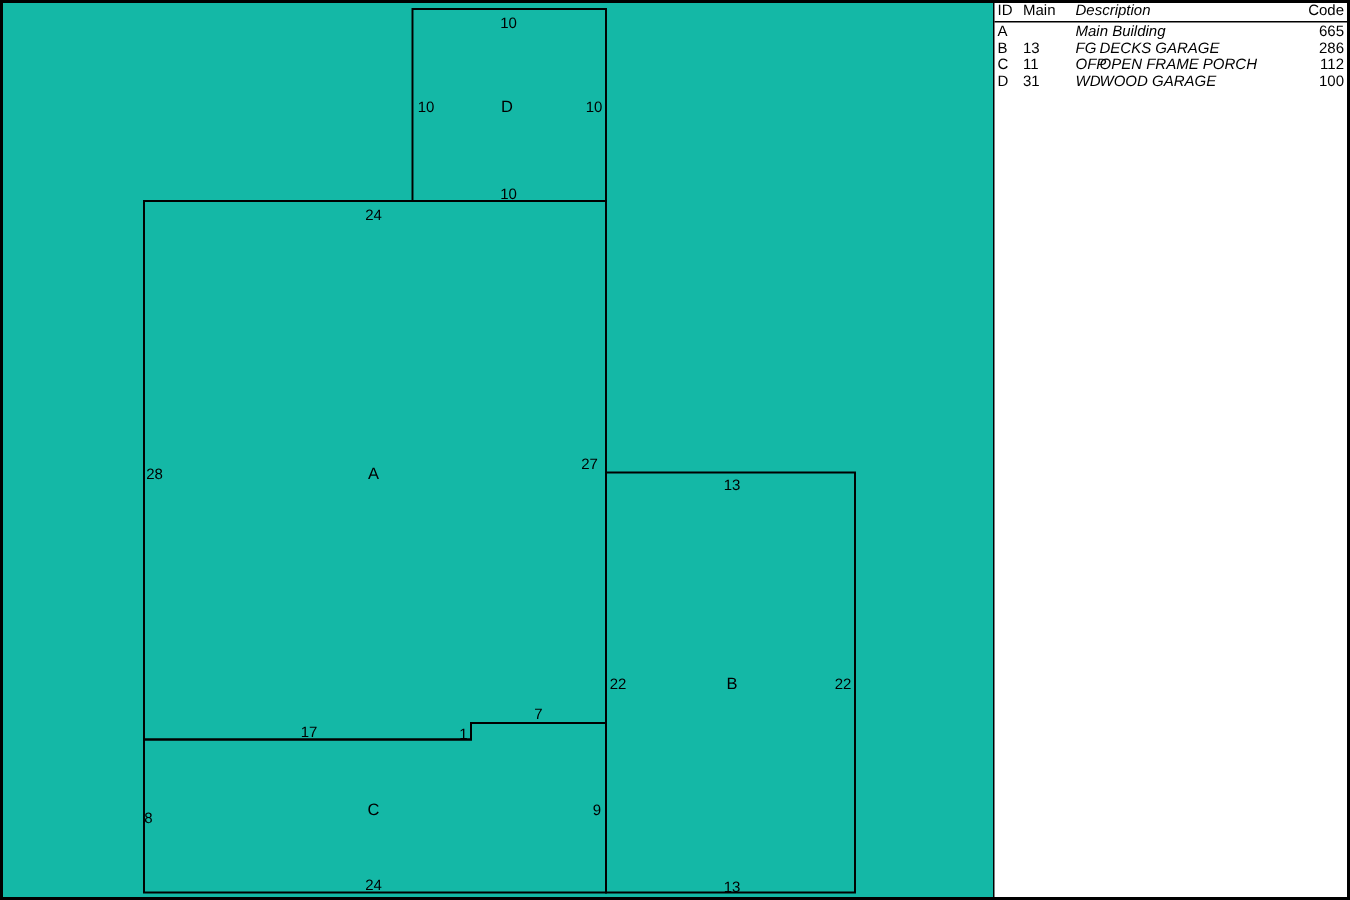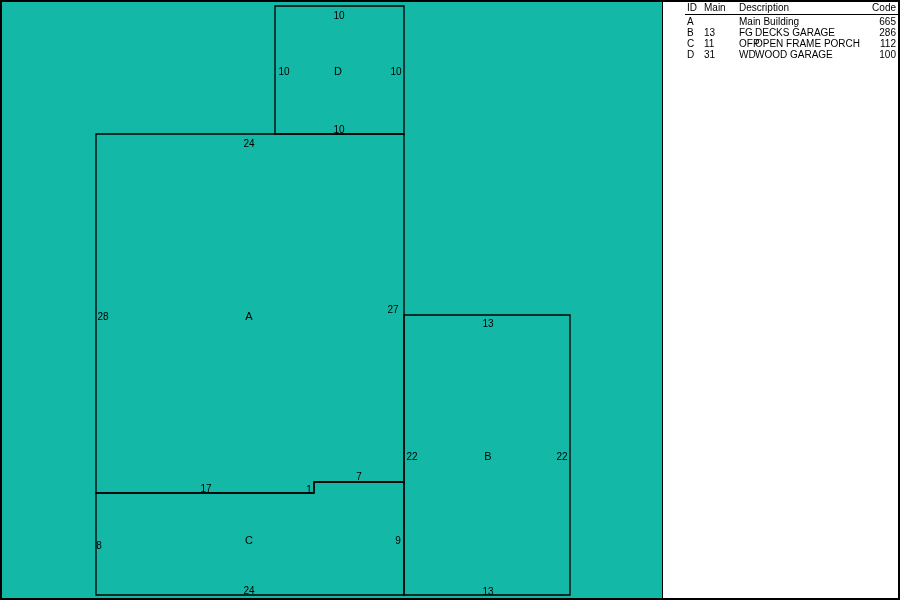--- a/index.html
+++ b/index.html
@@ -18,25 +18,25 @@
   .sketch-svg .dim-label{font-size:10px;font-family:"Liberation Sans",sans-serif;}
   .sketch-svg .area-label{font-size:11px;font-family:"Liberation Sans",sans-serif;}
   .legend{
     position:absolute;left:660px;top:0;
     width:236px;height:596px;
     border-left:1px solid #000000;
     background:#ffffff;
     font-size:10px;
     color:#000000;
   }
-  .lrow{position:relative;height:11px;line-height:11px;white-space:nowrap;margin-left:22px;}
+  .lrow{position:relative;height:11px;line-height:11px;white-space:nowrap;}
   .lrow.header{height:12px;line-height:12px;border-bottom:1px solid #000000;margin-bottom:1px;}
   .c-id{position:absolute;left:2px;}
   .c-code{position:absolute;left:19px;}
-  .c-desc{position:absolute;left:54px;}
+  .c-desc{position:absolute;left:54px;font-style:italic;}
   .c-area{position:absolute;right:3px;}
   .abbrev{display:inline-block;width:16px;}
   .abbrev:empty{display:none;}
 </style>
 </head>
 <body>
 
 <div class="screen">
 
   <svg class="sketch-svg" width="900" height="600" viewBox="0 0 900 600">

